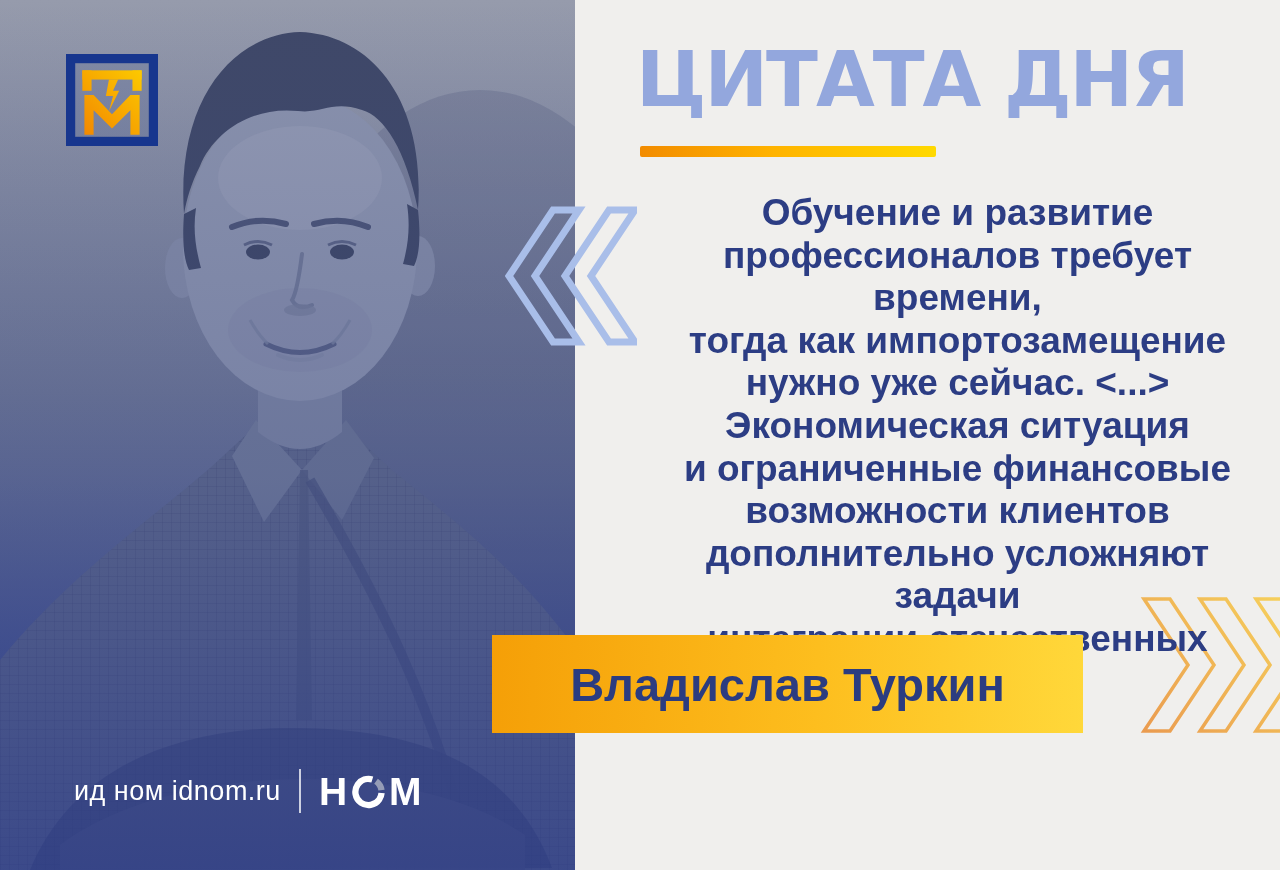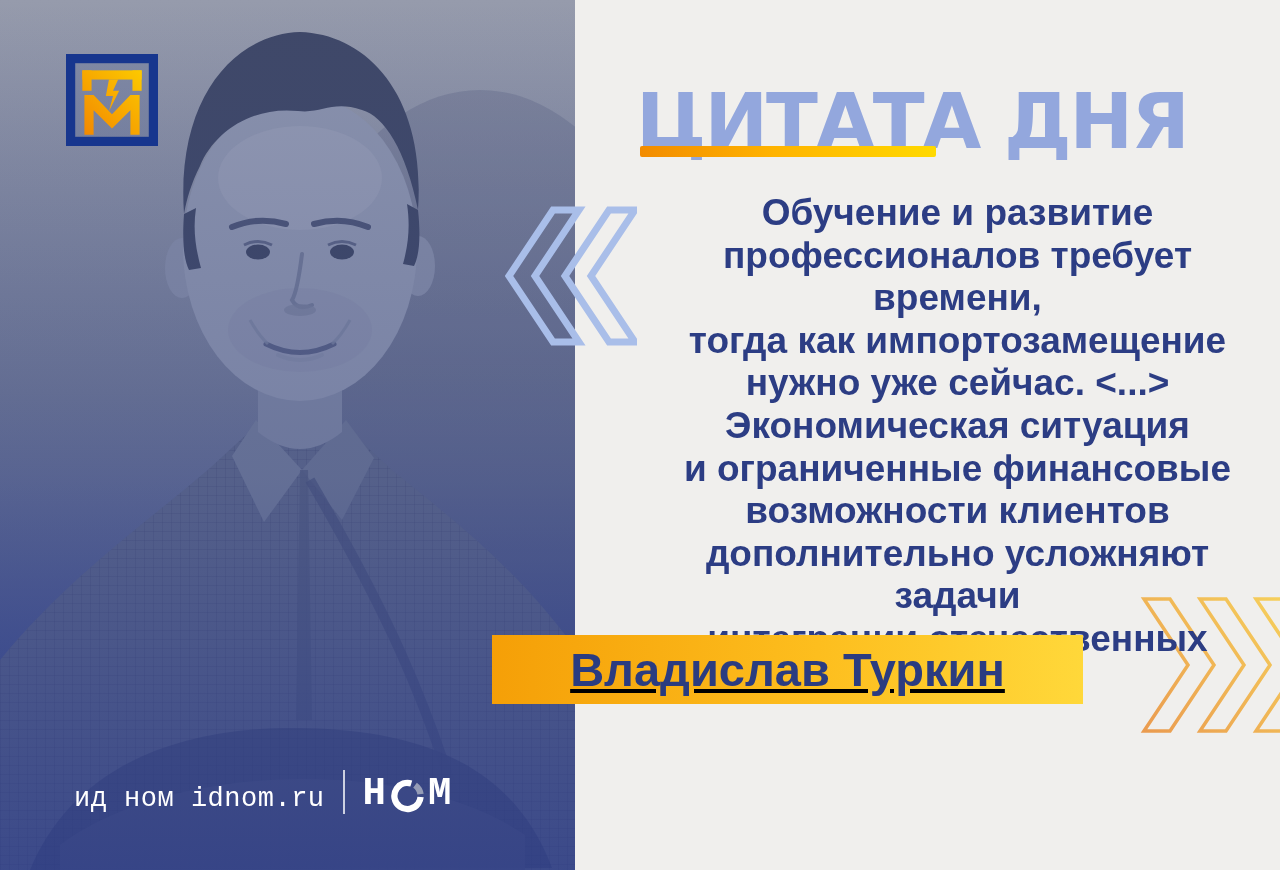--- a/index.html
+++ b/index.html
@@ -15,54 +15,53 @@
     background:linear-gradient(180deg,rgba(125,132,158,0) 0%,rgba(52,68,140,0.22) 55%,rgba(38,55,138,0.62) 100%);
   }
   
   #mash-logo{position:absolute;left:66px;top:54px;width:92px;height:92px;}
   
   #title{
     position:absolute;left:636px;top:42px;width:620px;
     font-family:"DejaVu Sans","Liberation Sans",sans-serif;
     font-weight:800;font-size:76px;line-height:1;letter-spacing:-2px;color:#93A7DD;
     white-space:nowrap;
-    margin-top:42px;
   }
   #accent-bar{
     position:absolute;left:640px;top:146px;width:296px;height:11px;border-radius:2px;
     background:linear-gradient(90deg,#F28B00 0%,#FFB300 45%,#FFD900 100%);
   }
   #channel{
     position:absolute;left:960px;top:141px;
     font-size:21px;font-weight:700;letter-spacing:1px;color:#2B3A7D;white-space:nowrap;
   }
   
   #quote-open{position:absolute;left:485px;top:206px;}
   #quote-close{position:absolute;left:1140px;top:596px;}
   #quote-text{
     position:absolute;left:645px;top:192px;width:625px;
     font-size:37px;line-height:42.6px;font-weight:700;color:#2C3D84;
     white-space:pre-line;
     text-align:center;
   }
   
   #name-banner{
-    position:absolute;left:492px;top:635px;width:591px;height:69px;
+    position:absolute;left:492px;top:635px;width:591px;height:98px;
     background:linear-gradient(92deg,#F59F07 0%,#FDBE1E 55%,#FFD83A 100%);
-    display:flex;align-items:center;justify-content:center;text-decoration:underline;
+    display:flex;align-items:center;justify-content:center;
   }
   #author-name{font-size:47px;font-weight:800;color:#2B3C80;white-space:nowrap;}
   #author-role{
     position:absolute;left:594px;top:752px;width:560px;
     font-size:30px;line-height:40px;font-weight:500;color:#96A5D2;white-space:pre-line;
   }
   
   #footer{
     position:absolute;left:74px;top:768px;height:46px;
-    display:flex;align-items:flex-end;gap:18px;color:#fff;font-family:Liberation Mono, monospace;
+    display:flex;align-items:center;gap:18px;color:#fff;
   }
   #publisher{font-size:27px;font-weight:500;letter-spacing:.5px;white-space:nowrap;}
   #footer-divider{width:2px;height:44px;background:rgba(255,255,255,.75);}
   #nom-logo{display:flex;align-items:center;gap:3px;}
   #nom-logo .nom-letter{font-size:39px;font-weight:800;letter-spacing:1px;line-height:1;}
 </style>
 </head>
 <body>
 
 <div id="card">

